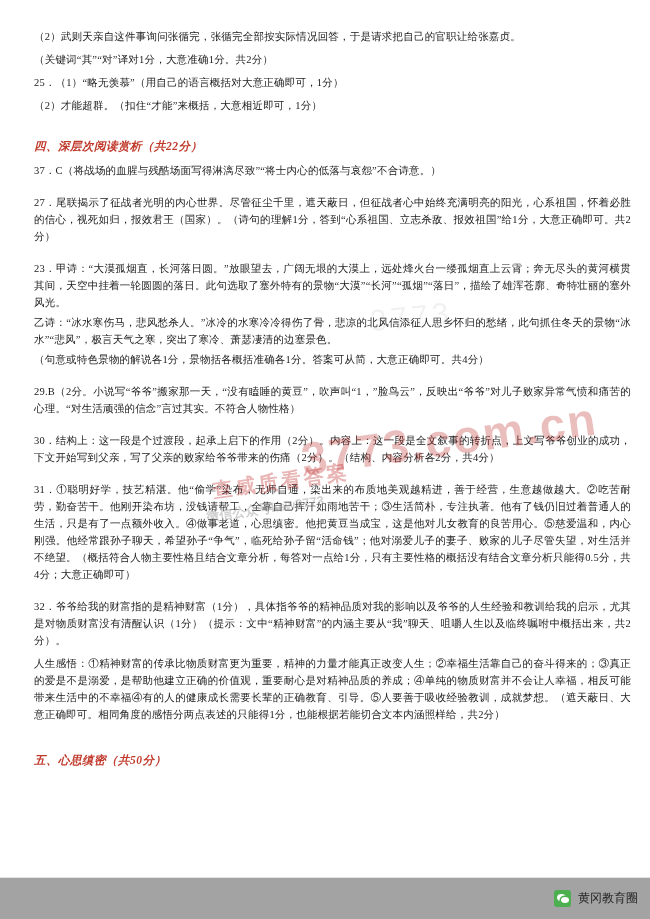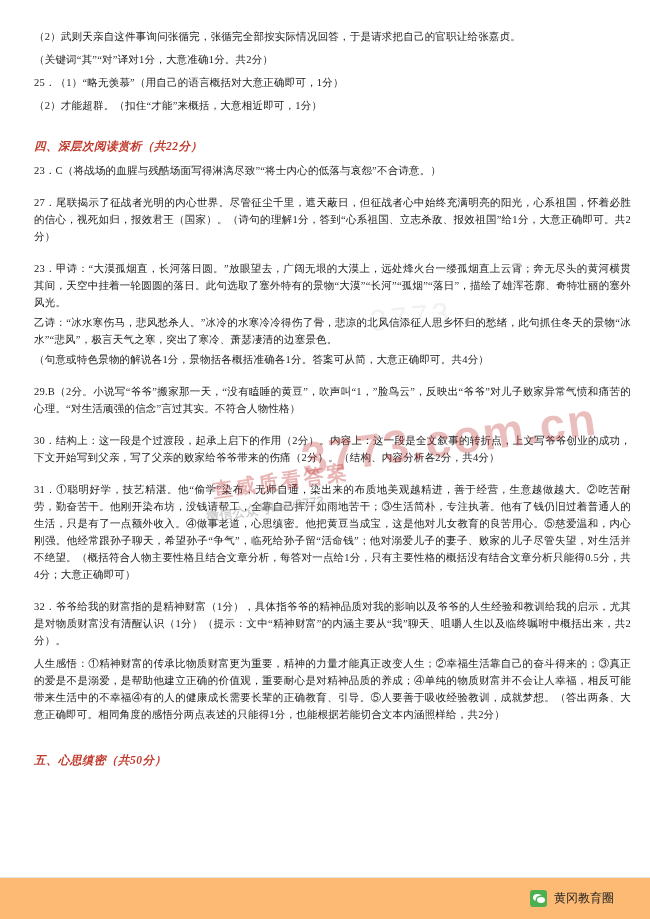--- a/index.html
+++ b/index.html
@@ -93,27 +93,27 @@
     pointer-events:none;
     letter-spacing:4px;
     transform:rotate(-6deg);
   }
 
   
   .footer{
     position:absolute;
     left:0;bottom:0;
     width:650px;height:42px;
-    background:#fdba74;
+    background:#a3a3a3;
     border-top:1px solid #e2e2e2;
     display:flex;
     align-items:center;
     justify-content:flex-end;
     box-sizing:border-box;
-    padding-right:36px;
+    padding-right:12px;
   }
   .footer-account{
     display:flex;align-items:center;gap:7px;
     font-family:"Liberation Sans","DejaVu Sans",sans-serif;
     font-size:12px;
     color:#222;
   }
   .wechat-icon{
     width:17px;height:17px;border-radius:3px;
     background:#4caf50;
@@ -141,36 +141,36 @@
 
   <p class="para">（2）武则天亲自这件事询问张循完，张循完全部按实际情况回答，于是请求把自己的官职让给张嘉贞。</p>
   <p class="para">（关键词“其”“对”译对1分，大意准确1分。共2分）</p>
   <p class="para">25．（1）“略无羡慕”（用自己的语言概括对大意正确即可，1分）</p>
   <p class="para">（2）才能超群。（扣住“才能”来概括，大意相近即可，1分）</p>
 
   <div class="spacer-md"></div>
 
   <div class="section-head">四、深层次阅读赏析（共22分）</div>
 
-  <p class="para">23．C（将战场的血腥与残酷场面写得淋漓尽致”“将士内心的低落与哀怨”不合诗意。）</p>
+  <p class="para">37．C（将战场的血腥与残酷场面写得淋漓尽致”“将士内心的低落与哀怨”不合诗意。）</p>
   <div class="spacer-md"></div>
   <p class="para">27．尾联揭示了征战者光明的内心世界。尽管征尘千里，遮天蔽日，但征战者心中始终充满明亮的阳光，心系祖国，怀着必胜的信心，视死如归，报效君王（国家）。（诗句的理解1分，答到“心系祖国、立志杀敌、报效祖国”给1分，大意正确即可。共2分）</p>
   <div class="spacer-md"></div>
   <p class="para tight">23．甲诗：“大漠孤烟直，长河落日圆。”放眼望去，广阔无垠的大漠上，远处烽火台一缕孤烟直上云霄；奔无尽头的黄河横贯其间，天空中挂着一轮圆圆的落日。此句选取了塞外特有的景物“大漠”“长河”“孤烟”“落日”，描绘了雄浑苍廓、奇特壮丽的塞外风光。</p>
   <p class="para tight">乙诗：“冰水寒伤马，悲风愁杀人。”冰冷的水寒冷冷得伤了骨，悲凉的北风信添征人思乡怀归的愁绪，此句抓住冬天的景物“冰水”“悲风”，极言天气之寒，突出了寒冷、萧瑟凄清的边塞景色。</p>
   <p class="para">（句意或特色景物的解说各1分，景物括各概括准确各1分。答案可从简，大意正确即可。共4分）</p>
   <div class="spacer-md"></div>
   <p class="para">29.B（2分。小说写“爷爷”搬家那一天，“没有瞌睡的黄豆”，吹声叫“1，”脸鸟云”，反映出“爷爷”对儿子败家异常气愤和痛苦的心理。“对生活顽强的信念”言过其实。不符合人物性格）</p>
   <div class="spacer-md"></div>
   <p class="para">30．结构上：这一段是个过渡段，起承上启下的作用（2分）。内容上：这一段是全文叙事的转折点，上文写爷爷创业的成功，下文开始写到父亲，写了父亲的败家给爷爷带来的伤痛（2分）。（结构、内容分析各2分，共4分）</p>
   <div class="spacer-md"></div>
   <p class="para">31．①聪明好学，技艺精湛。他“偷学”染布，无师自通，染出来的布质地美观越精进，善于经营，生意越做越大。②吃苦耐劳，勤奋苦干。他刚开染布坊，没钱请帮工，全靠自己挥汗如雨地苦干；③生活简朴，专注执著。他有了钱仍旧过着普通人的生活，只是有了一点额外收入。④做事老道，心思缜密。他把黄豆当成宝，这是他对儿女教育的良苦用心。⑤慈爱温和，内心刚强。他经常跟孙子聊天，希望孙子“争气”，临死给孙子留“活命钱”；他对溺爱儿子的妻子、败家的儿子尽管失望，对生活并不绝望。（概括符合人物主要性格且结合文章分析，每答对一点给1分，只有主要性格的概括没有结合文章分析只能得0.5分，共4分；大意正确即可）</p>
   <div class="spacer-md"></div>
   <p class="para">32．爷爷给我的财富指的是精神财富（1分），具体指爷爷的精神品质对我的影响以及爷爷的人生经验和教训给我的启示，尤其是对物质财富没有清醒认识（1分）（提示：文中“精神财富”的内涵主要从“我”聊天、咀嚼人生以及临终嘱咐中概括出来，共2分）。</p>
-  <p class="para">人生感悟：①精神财富的传承比物质财富更为重要，精神的力量才能真正改变人生；②幸福生活靠自己的奋斗得来的；③真正的爱是不是溺爱，是帮助他建立正确的价值观，重要耐心是对精神品质的养成；④单纯的物质财富并不会让人幸福，相反可能带来生活中的不幸福④有的人的健康成长需要长辈的正确教育、引导。⑤人要善于吸收经验教训，成就梦想。（答出两条、大意正确即可。相同角度的感悟分两点表述的只能得1分，也能根据若能切合文本内涵照样给，共2分）</p>
+  <p class="para">人生感悟：①精神财富的传承比物质财富更为重要，精神的力量才能真正改变人生；②幸福生活靠自己的奋斗得来的；③真正的爱是不是溺爱，是帮助他建立正确的价值观，重要耐心是对精神品质的养成；④单纯的物质财富并不会让人幸福，相反可能带来生活中的不幸福④有的人的健康成长需要长辈的正确教育、引导。⑤人要善于吸收经验教训，成就梦想。（遮天蔽日、大意正确即可。相同角度的感悟分两点表述的只能得1分，也能根据若能切合文本内涵照样给，共2分）</p>
 
   <div class="spacer-lg"></div>
 
   <div class="section-head">五、心思缜密（共50分）</div>
 
   <div class="wm-faint2">3773</div>
   <div class="wm-main">3773.com.cn</div>
   <div class="wm-sub">查威质看答案</div>
   <div class="wm-sub2">微信公众号ksw3773</div>
   <div class="wm-faint">教育网</div>

